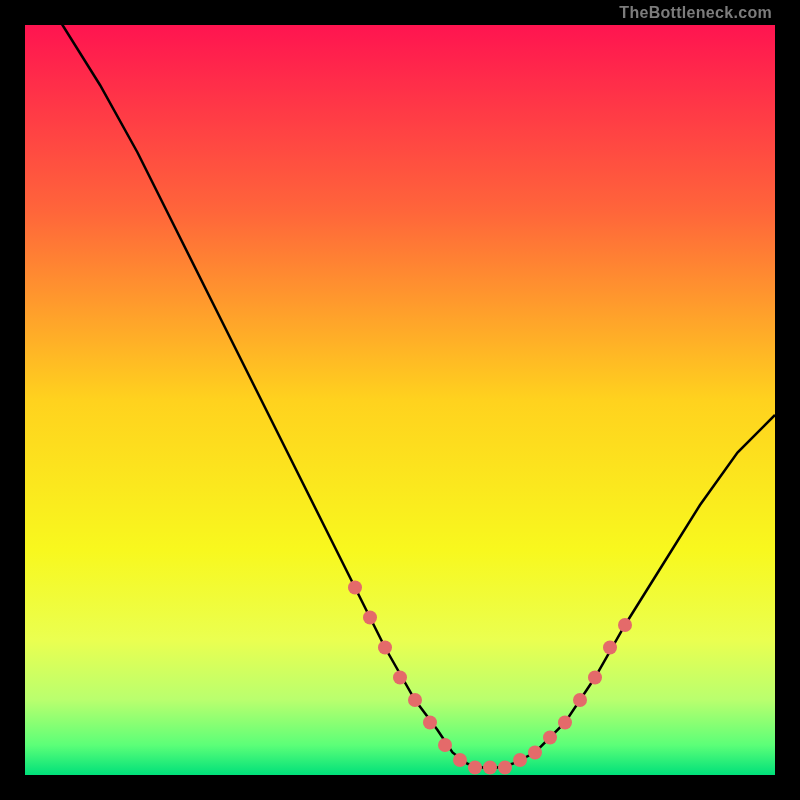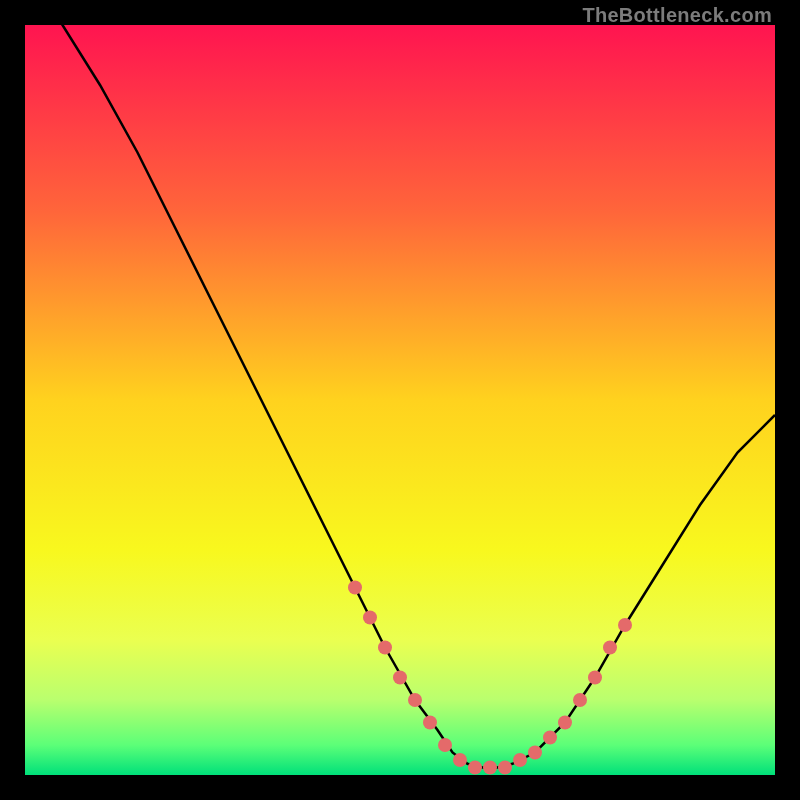--- a/index.html
+++ b/index.html
@@ -17,21 +17,21 @@
     top: 25px;
     width: 750px;
     height: 750px;
     background: #000;
   }
   .watermark {
     position: absolute;
     top: 4px;
     right: 28px;
     color: #7c7c7c;
-    font-size: 20px;
+    font-size: 16px;
     font-weight: 600;
     letter-spacing: 0.3px;
     z-index: 5;
     user-select: none;
   }
   .plot {
     position: absolute;
     left: 25px;
     top: 25px;
     width: 750px;

